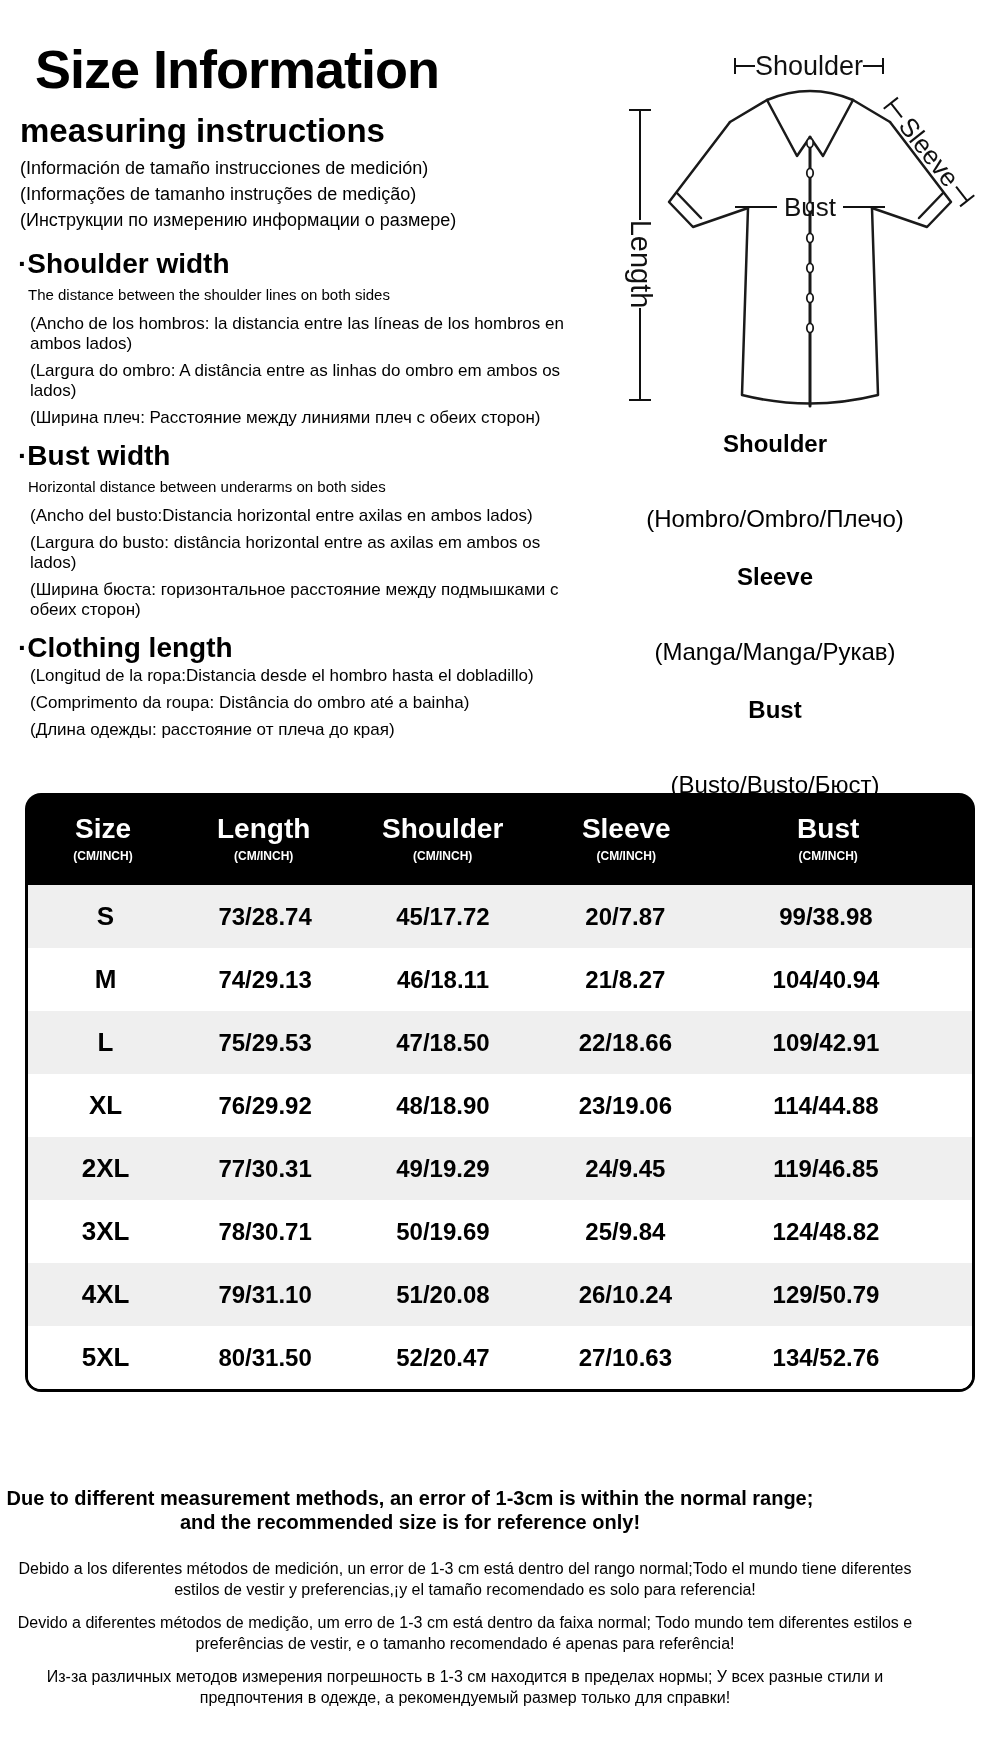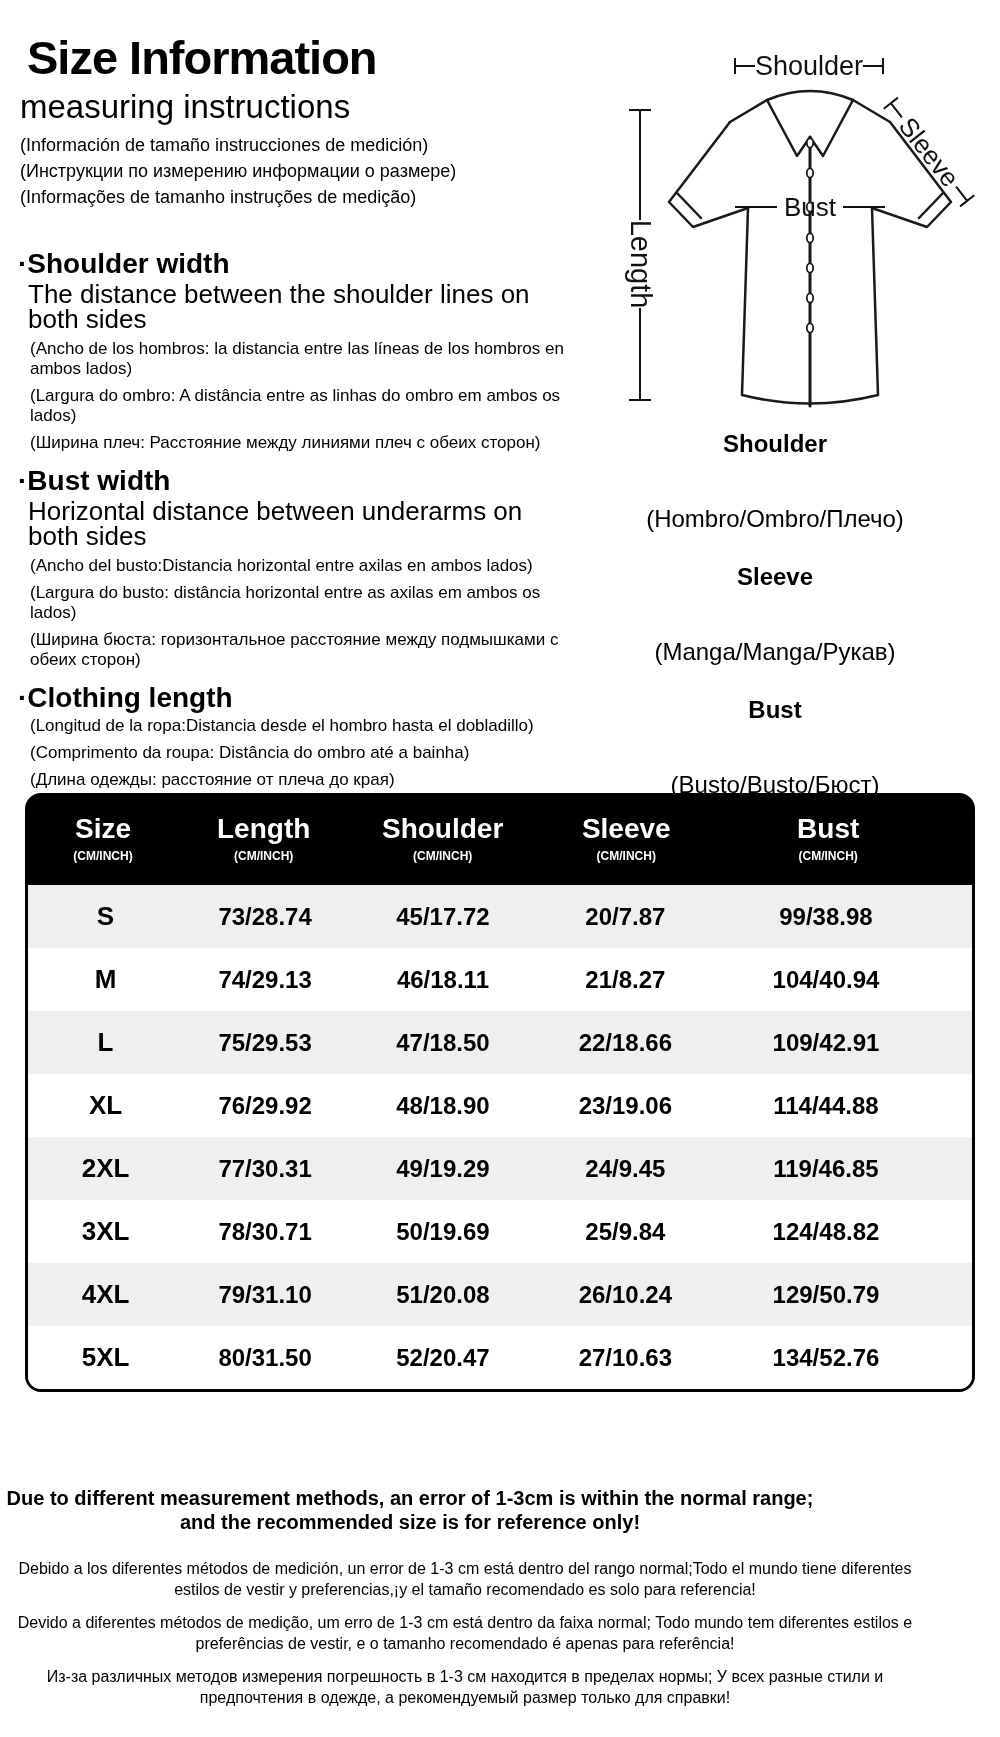--- a/index.html
+++ b/index.html
@@ -2,28 +2,28 @@
 <html><head>
 <meta charset="utf-8">
 <style>
   html,body { margin:0; padding:0; background:#ffffff; }
   .page {
     position:relative; width:1000px; height:1737px; background:#ffffff;
     font-family:"Liberation Sans", sans-serif; color:#000; overflow:hidden;
   }
   
   .hdr { position:absolute; left:20px; top:26px; width:560px; }
-  .hdr h1 { margin:7px; font-size:47px; line-height:1.05; font-weight:700; letter-spacing:-1px; }
-  .hdr h2 { margin:2px 0 6px 0; font-size:33px; line-height:1.1; font-weight:400; }
+  .hdr h1 { margin:15px; font-size:54px; line-height:1.05; font-weight:700; letter-spacing:-1px; }
+  .hdr h2 { margin:2px 0 6px 0; font-size:33px; line-height:1.1; font-weight:700; }
   .h-trans { font-size:18px; line-height:26px; }
   
   .sections { position:absolute; left:18px; top:248px; width:548px; }
   .sec { margin:0 0 12px 0; }
   .sec-heading { margin:0 0 2px 0; font-size:28px; line-height:32px; font-weight:700; }
-  .sec-desc { margin:0 0 7px 10px; font-size:26px; line-height:25px; }
+  .sec-desc { margin:0 0 7px 10px; font-size:15px; line-height:25px; }
   .sec-small { margin:0 0 7px 12px; font-size:17px; line-height:20px; }
   
   .diagram { position:absolute; left:585px; top:40px; width:405px; height:380px; }
   .diagram svg text { font-family:"Liberation Sans", sans-serif; fill:#111; }
   
   .glossary { position:absolute; left:555px; top:430px; width:440px; text-align:center; }
   .gl-entry { margin-bottom:31px; }
   .gl-term { font-size:24px; line-height:27px; font-weight:700; }
   .gl-trans { font-size:24px; line-height:27px;margin-top:48px; }
   
@@ -54,22 +54,22 @@
 </head>
 <body>
 
 <div class="page">
 
   <div class="hdr">
     <h1>Size Information</h1>
     <h2>measuring instructions</h2>
     <div id="header-translations">
         <div class="h-trans">(Información de tamaño instrucciones de medición)</div>
+        <div class="h-trans">(Informações de tamanho instruções de medição)</div>
         <div class="h-trans">(Инструкции по измерению информации о размере)</div>
-        <div class="h-trans">(Informações de tamanho instruções de medição)</div>
       </div>
   </div>
 
   <div class="diagram">
     <svg viewBox="0 0 405 380" width="405" height="380">
 
       <g fill="none" stroke="#1a1a1a" stroke-width="2.5" stroke-linecap="round" stroke-linejoin="round">
         <path d="M182,60 Q225,42 268,60"></path>
         <path d="M182,60 L212,116 L225,97 L238,116 L268,60"></path>
         <path d="M182,60 L145,82"></path>

